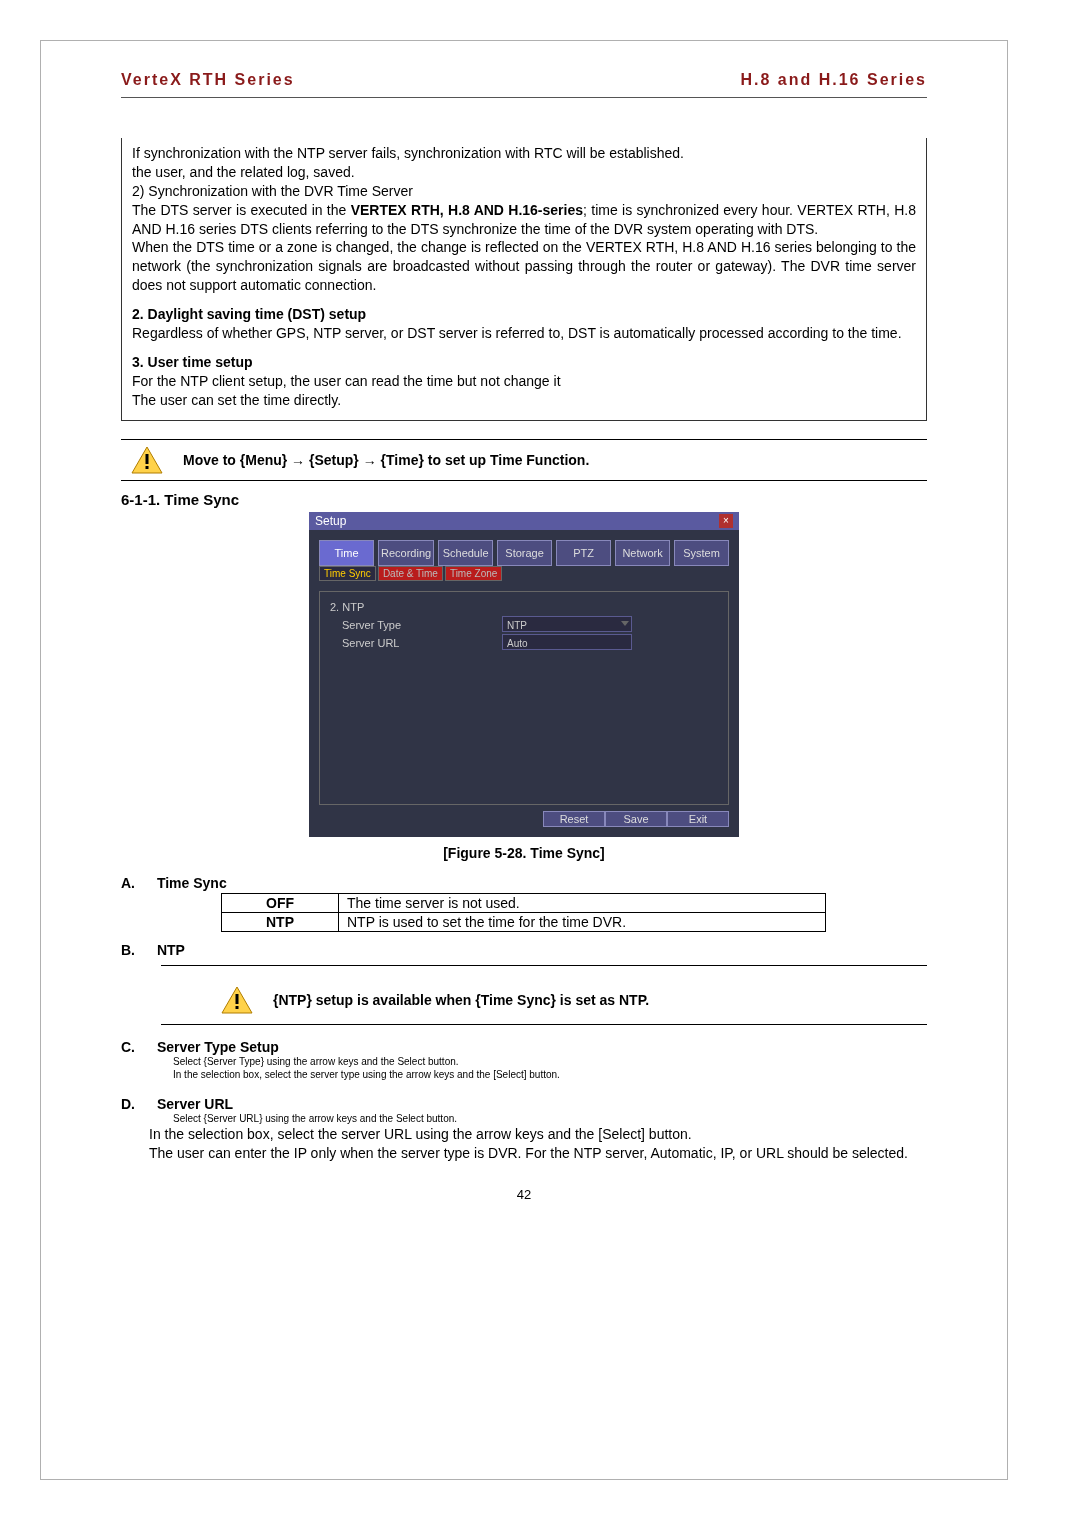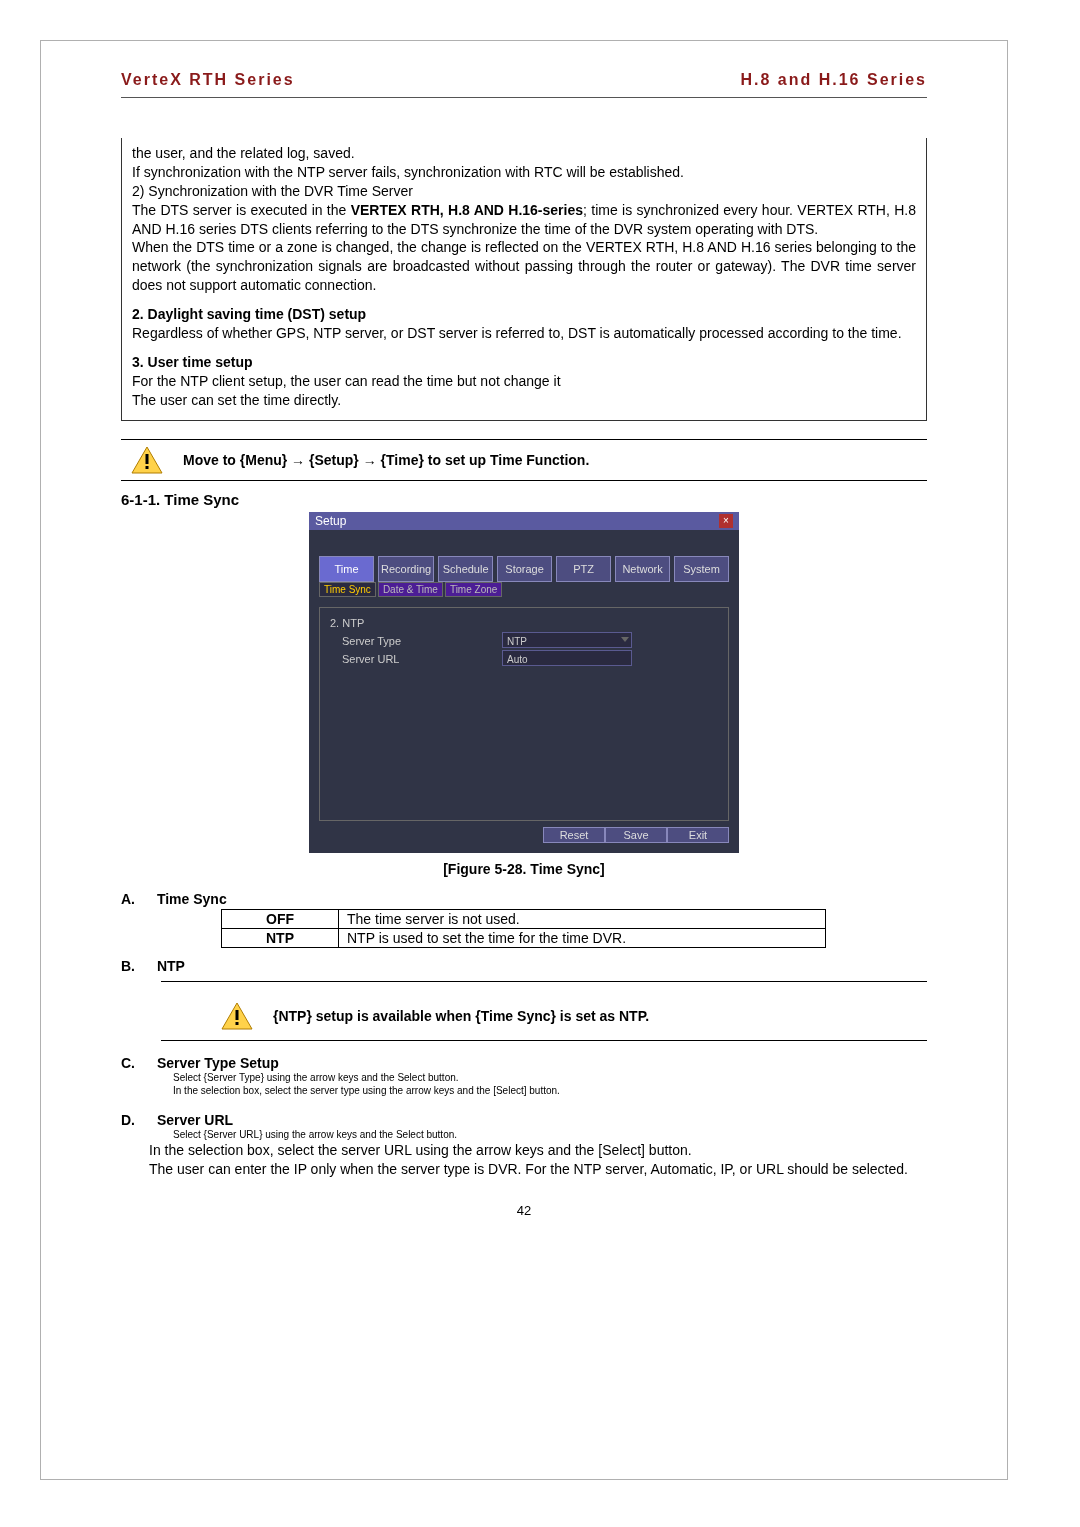--- a/index.html
+++ b/index.html
@@ -94,41 +94,40 @@
     gap: 4px;
   }
   .ss-tab {
     flex: 1;
     background: #4d4d80;
     border: 1px solid #8888bb;
     color: #ddd;
     font-size: 11px;
     text-align: center;
     padding: 6px 2px;
-    margin-top: 16px;
   }
   .ss-tab.active {
     background: #6a6ad0;
     color: #fff;
   }
   .ss-panel {
     margin-top: 10px;
     border: 1px solid #666;
     padding: 6px;
     height: 200px;
     position: relative;
   }
   .ss-subtabs {
     display: flex;
     gap: 2px;
     margin-top: -18px;
     margin-bottom: 8px;
   }
   .ss-subtab {
-    background: #4c1d95;
+    background: #b91c1c;
     border: 1px solid #666;
     font-size: 10px;
     color: #bbb;
     padding: 1px 4px;
   }
   .ss-subtab.active { color:#ffcc00; background:#2a2a40; }
   .ss-row {
     display: flex;
     font-size: 11px;
     color: #ccc;
@@ -205,22 +204,22 @@
 
 <div class="page">
 <div class="page-inner">
 
   <div class="header">
     <span>VerteX RTH Series</span>
     <span>H.8 and H.16 Series</span>
   </div>
 
   <div class="content-box">
+    <div>If synchronization with the NTP server fails, synchronization with RTC will be established.</div>
     <div>the user, and the related log, saved.</div>
-    <div>If synchronization with the NTP server fails, synchronization with RTC will be established.</div>
     <div>2) Synchronization with the DVR Time Server</div>
     <div>
       <span>The DTS server is executed in the </span><span class="bold">VERTEX RTH, H.8 AND H.16-series</span><span>; time is synchronized every hour. VERTEX RTH, H.8 AND H.16 series DTS clients referring to the DTS synchronize the time of the DVR system operating with DTS.</span>
     </div>
     <div>When the DTS time or a zone is changed, the change is reflected on the VERTEX RTH, H.8 AND H.16 series belonging to the network (the synchronization signals are broadcasted without passing through the router or gateway). The DVR time server does not support automatic connection.</div>
     <div class="para-group">
       <div class="bold">2. Daylight saving time (DST) setup</div>
       <div>Regardless of whether GPS, NTP server, or DST server is referred to, DST is automatically processed according to the time.</div>
     </div>
     <div class="para-group">

